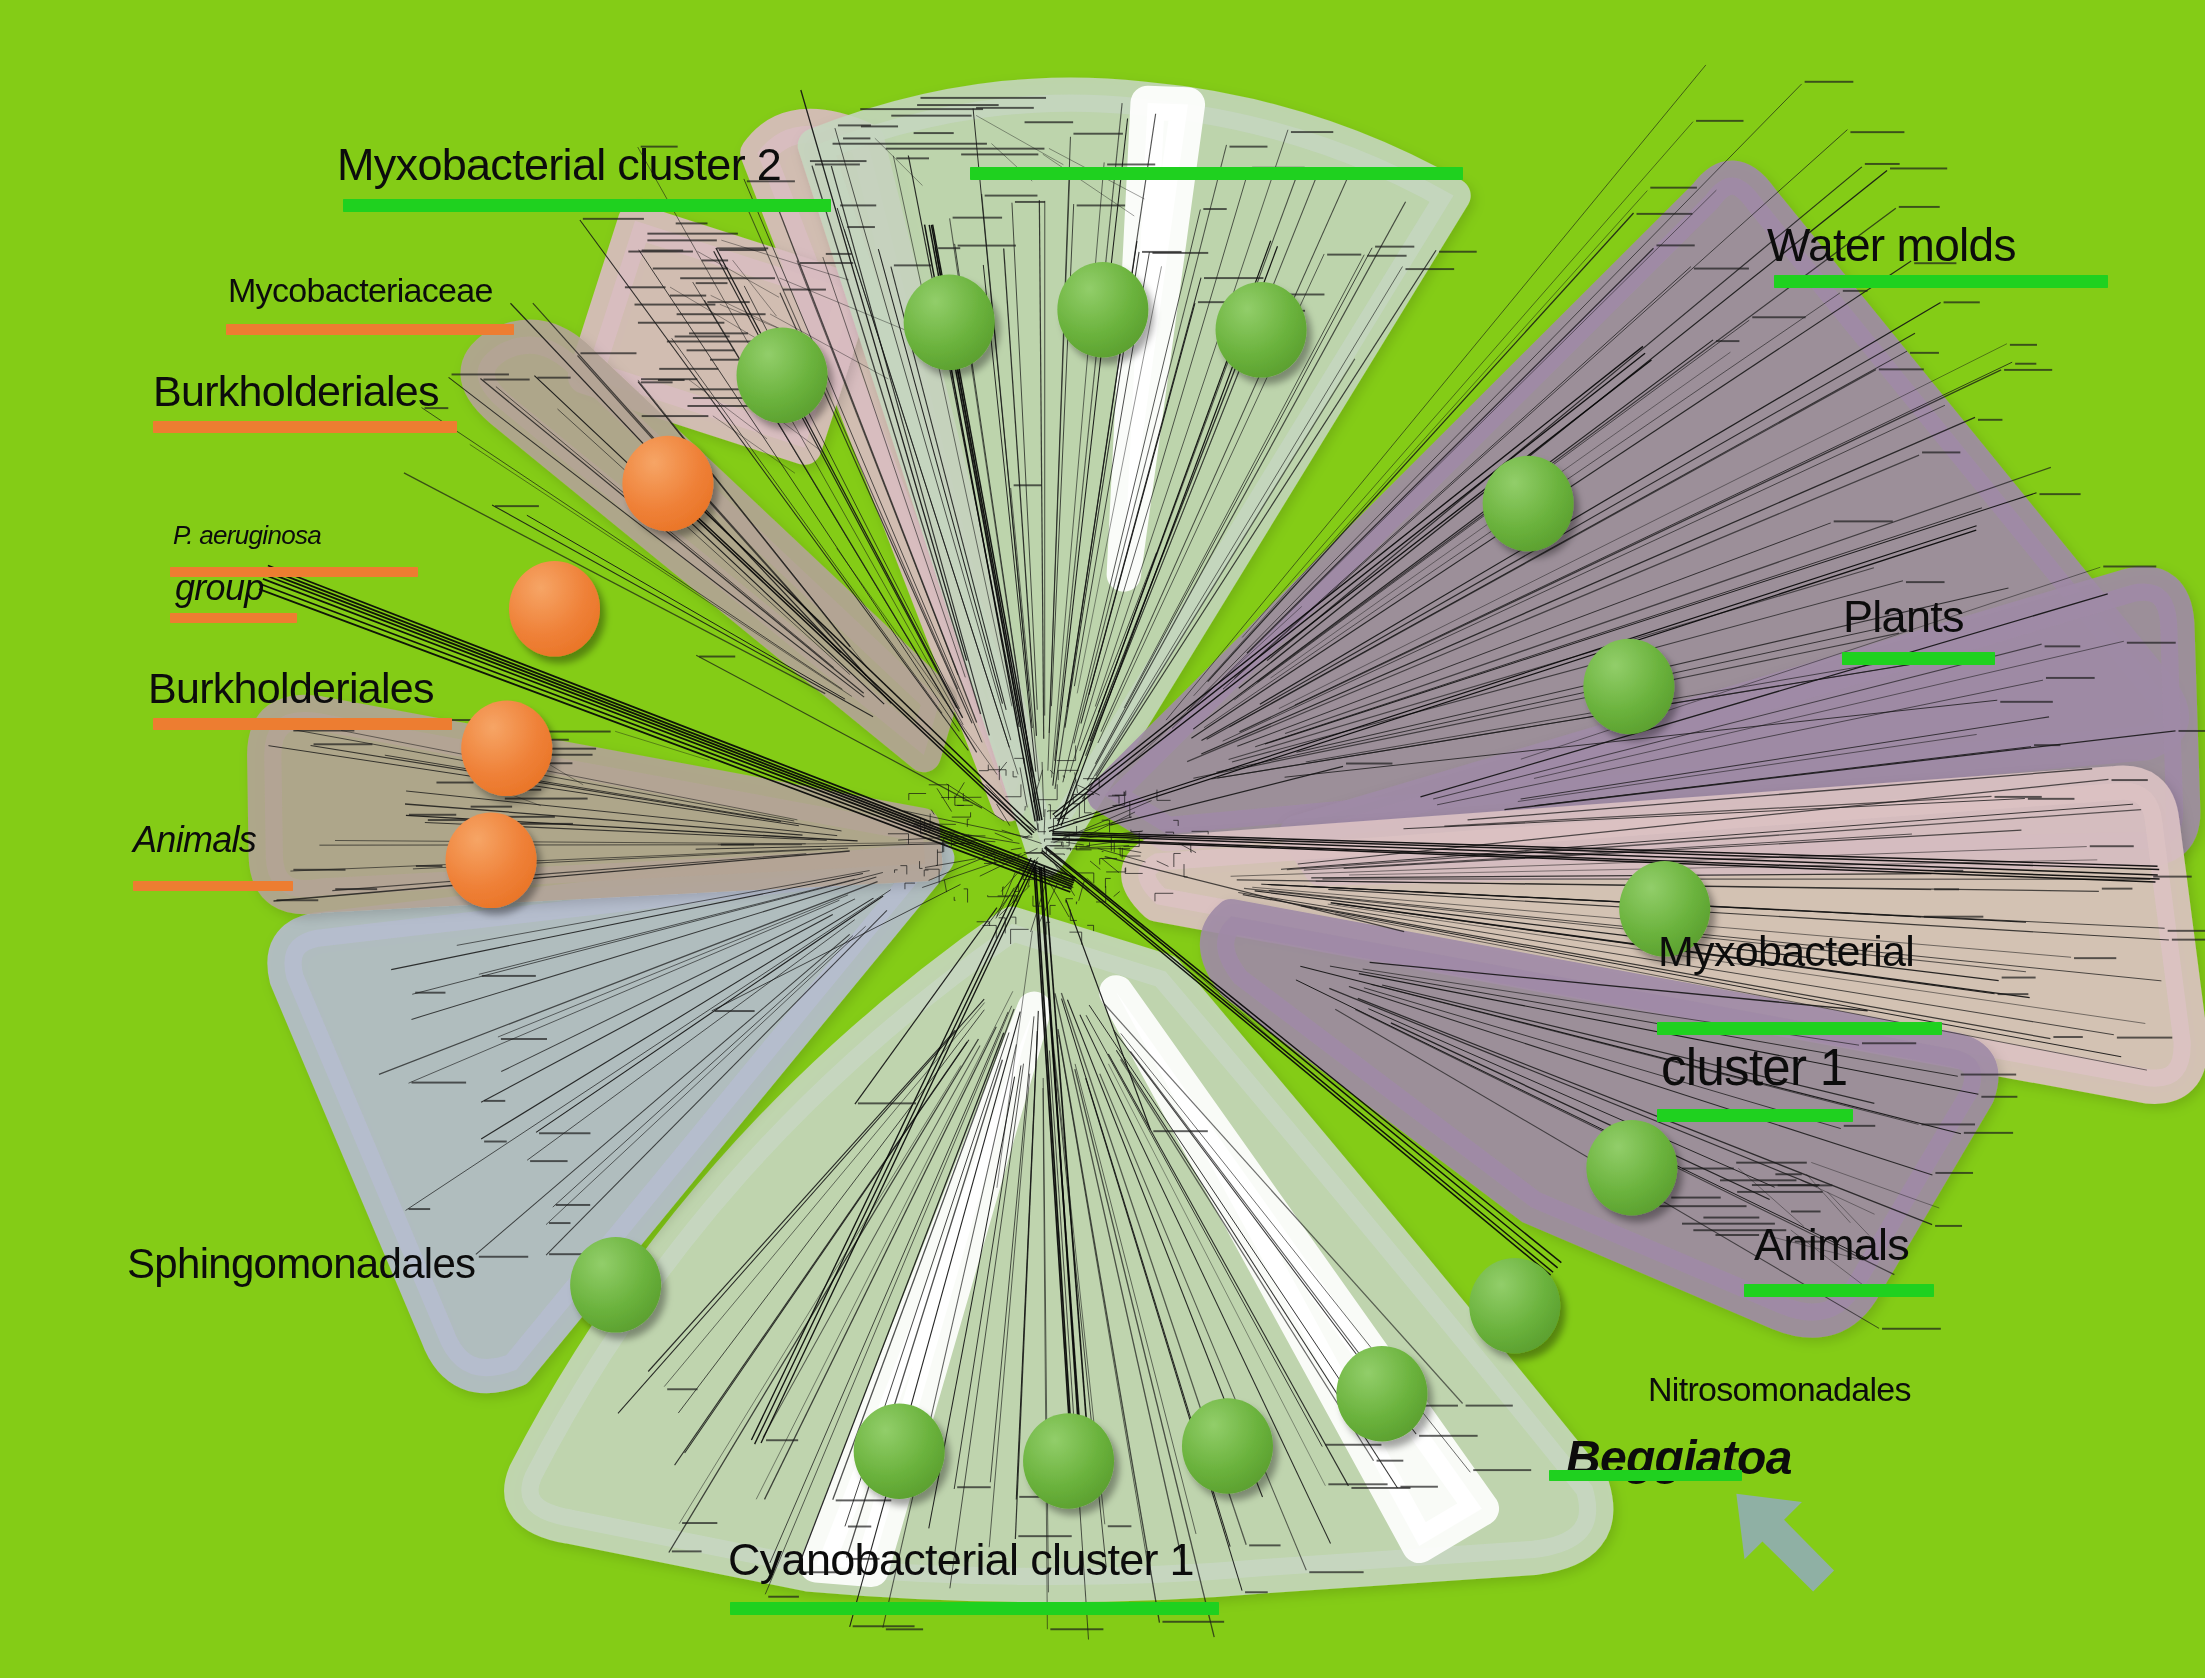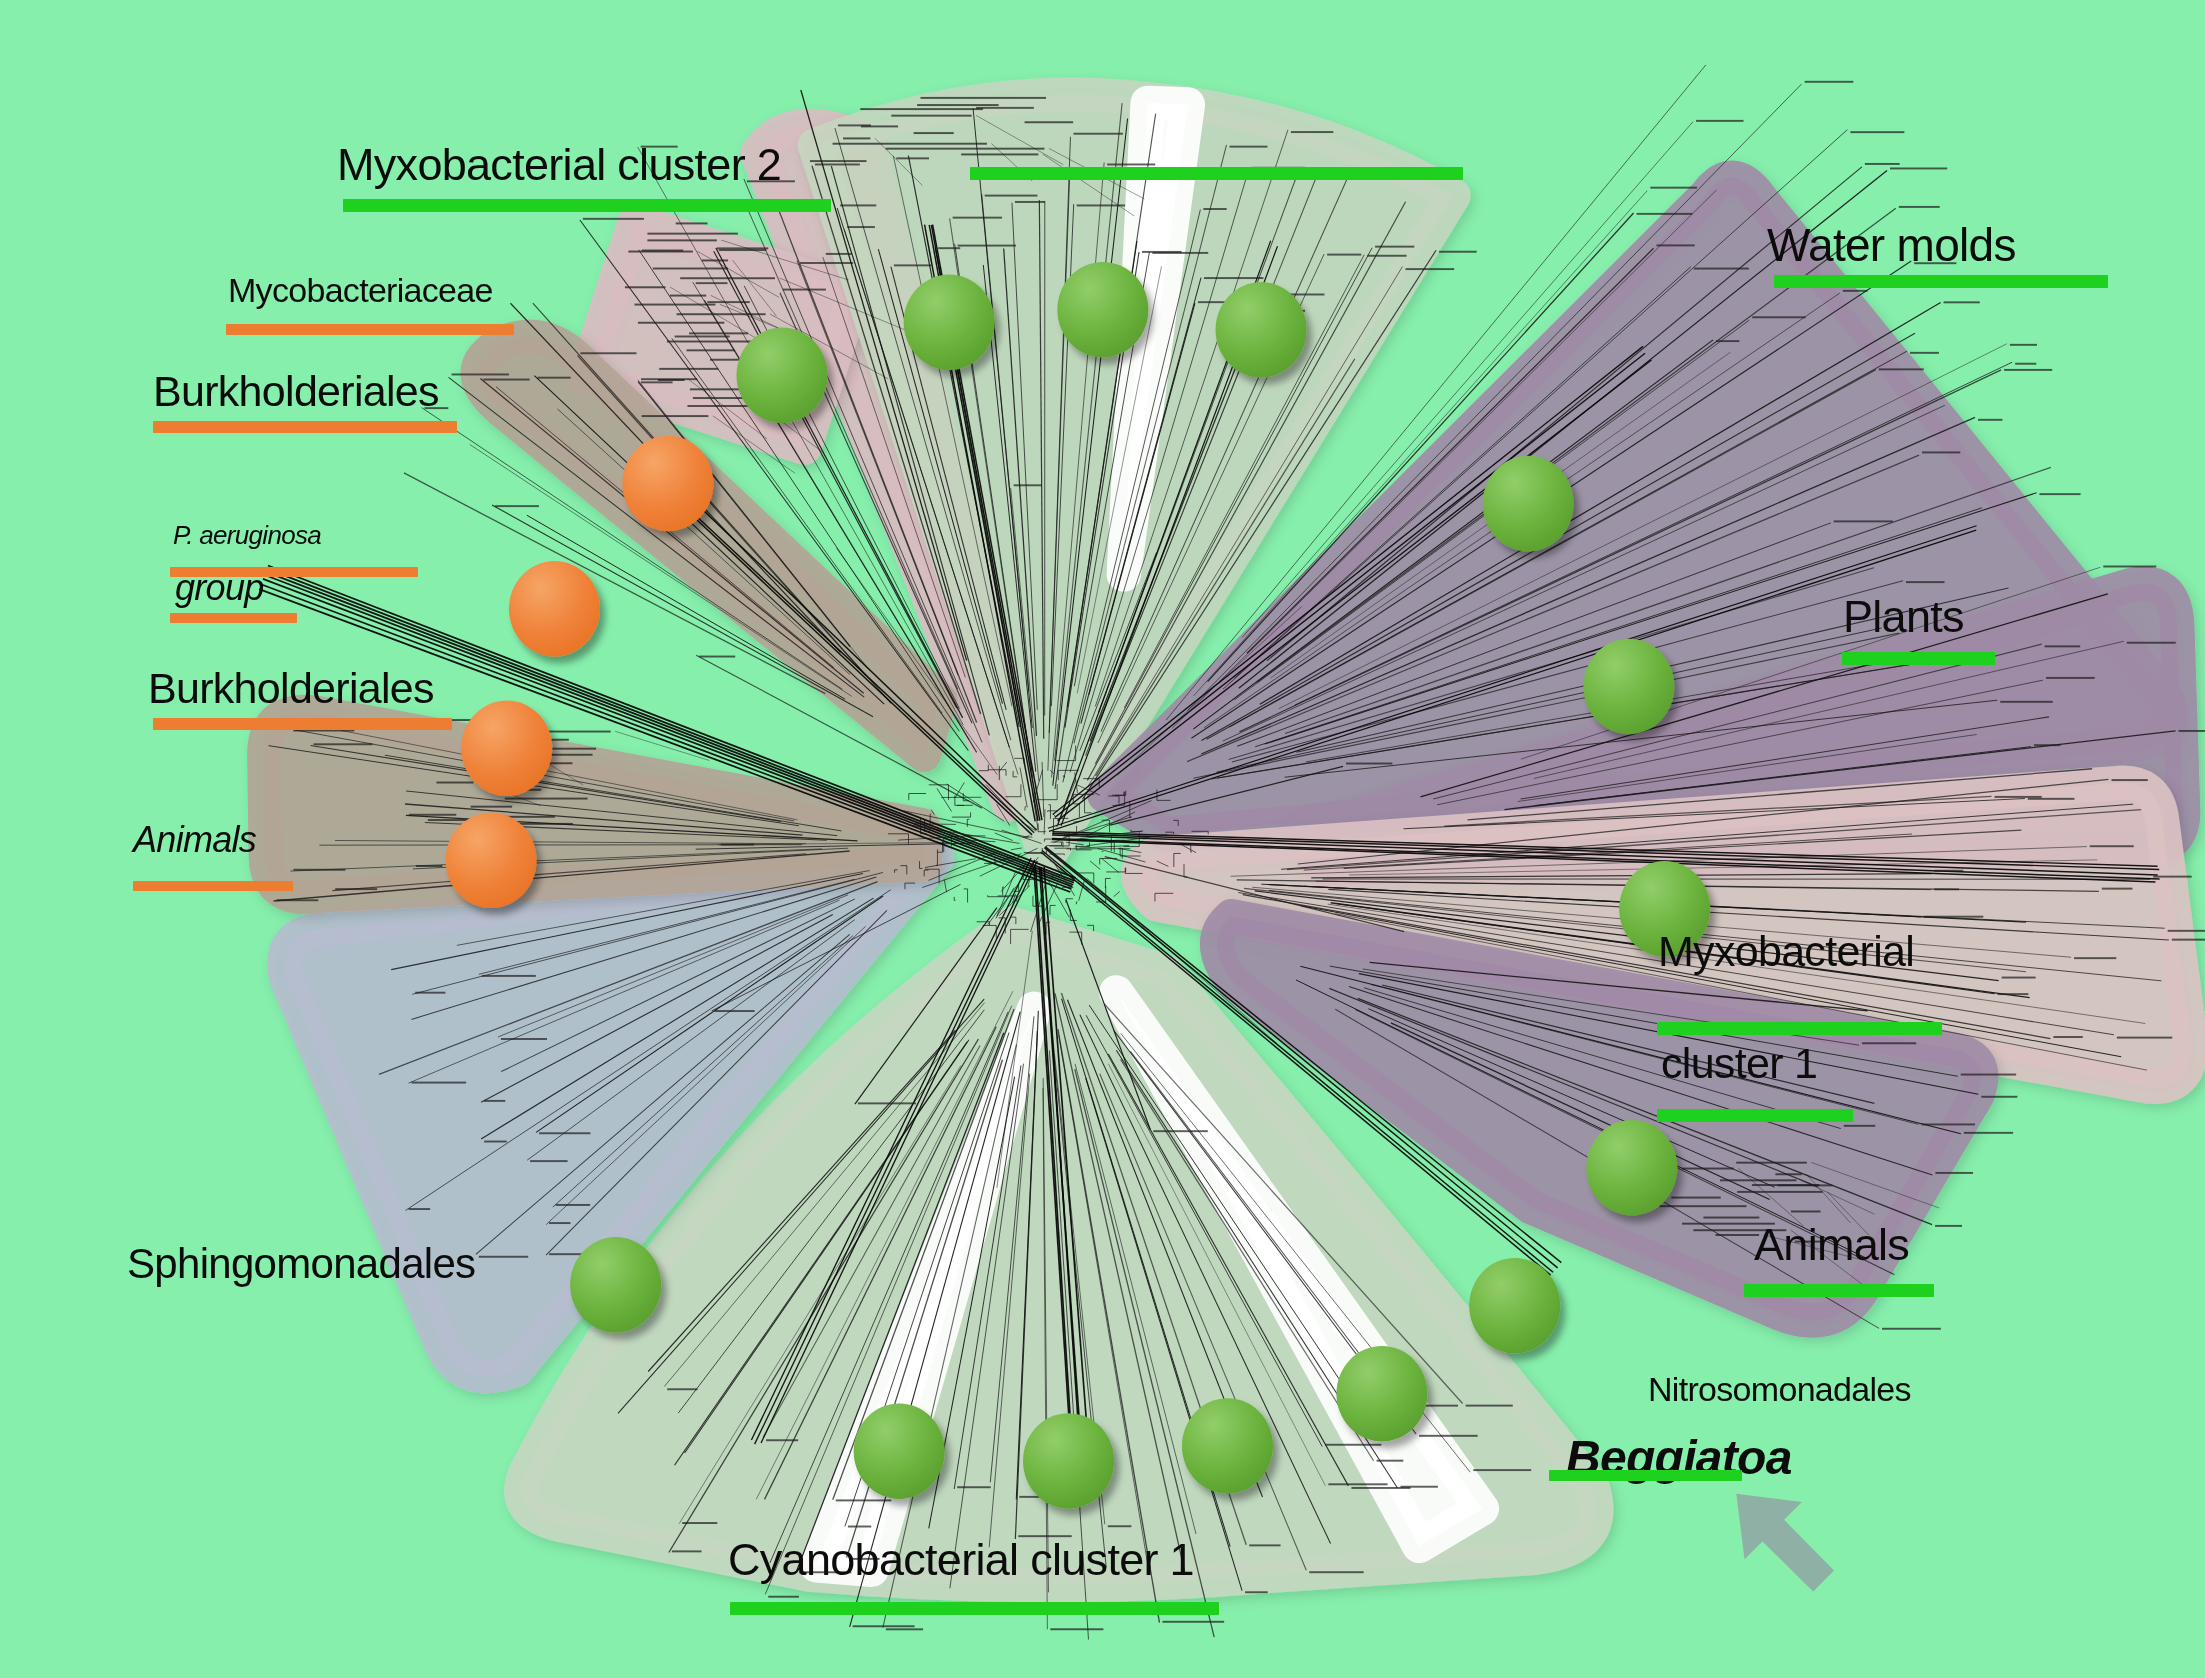--- a/index.html
+++ b/index.html
@@ -1,17 +1,17 @@
 <!DOCTYPE html>
 <html style="font-size:12px"><head>
 <meta charset="utf-8">
 <style>
   html,body{margin:0;padding:0;background:#ffffff}
   body{width:2205px;height:1678px;overflow:hidden}
-  #figure{position:relative;width:2205px;height:1678px;font-family:"Liberation Sans",sans-serif;background:#86efac}
+  #figure{position:relative;width:2205px;height:1678px;font-family:"Liberation Sans",sans-serif;background:#84cc16}
   #net-svg{position:absolute;left:0;top:0;width:2205px;height:1678px}
   #labels-layer{position:absolute;left:0;top:0;width:100%;height:100%;pointer-events:none}
   .lbl{position:absolute;color:#0c0c0c;white-space:nowrap;line-height:1.02;letter-spacing:-0.7px}
   .lbl.italic{font-style:italic}
   .ul{position:absolute;border-radius:0.7px}
 </style>
 </head>
 <body>
 
 <div id="figure">
@@ -836,21 +836,21 @@
       <div class="ul" style="left: 133px; top: 881px; width: 160px; height: 10.4px; background: rgb(237, 125, 49);"></div>
       <div class="lbl" style="left: 127px; top: 1243px; font-size: 42px;">Sphingomonadales</div>
       <div class="lbl" style="left: 728px; top: 1537px; font-size: 45px;">Cyanobacterial cluster 1</div>
       <div class="ul" style="left: 730px; top: 1602px; width: 489px; height: 12.7px; background: rgb(31, 209, 31);"></div>
       <div class="lbl" style="left: 1767px; top: 222px; font-size: 46px;">Water molds</div>
       <div class="ul" style="left: 1774px; top: 275px; width: 334px; height: 12.7px; background: rgb(31, 209, 31);"></div>
       <div class="lbl" style="left: 1843px; top: 594px; font-size: 45px;">Plants</div>
       <div class="ul" style="left: 1842px; top: 652px; width: 153px; height: 12.7px; background: rgb(31, 209, 31);"></div>
       <div class="lbl" style="left: 1658px; top: 930px; font-size: 43px;">Myxobacterial</div>
       <div class="ul" style="left: 1657px; top: 1022px; width: 285px; height: 12.7px; background: rgb(31, 209, 31);"></div>
-      <div class="lbl" style="left: 1661px; top: 1042px; font-size: 43px;">cluster 1</div>
+      <div class="lbl" style="left: 1661px; top: 1042px; font-size: 51px;">cluster 1</div>
       <div class="ul" style="left: 1657px; top: 1109px; width: 196px; height: 12.7px; background: rgb(31, 209, 31);"></div>
       <div class="lbl" style="left: 1754px; top: 1222px; font-size: 45px;">Animals</div>
       <div class="ul" style="left: 1744px; top: 1284px; width: 190px; height: 12.7px; background: rgb(31, 209, 31);"></div>
       <div class="lbl" style="left: 1648px; top: 1372px; font-size: 34px;">Nitrosomonadales</div>
       <div class="lbl italic" style="left: 1566px; top: 1434px; font-size: 48px; font-weight: bold;">Beggiatoa</div>
       <div class="ul" style="left: 1549px; top: 1470px; width: 193px; height: 11.2px; background: rgb(31, 209, 31);"></div>
     </div>
 </div>
 
 

